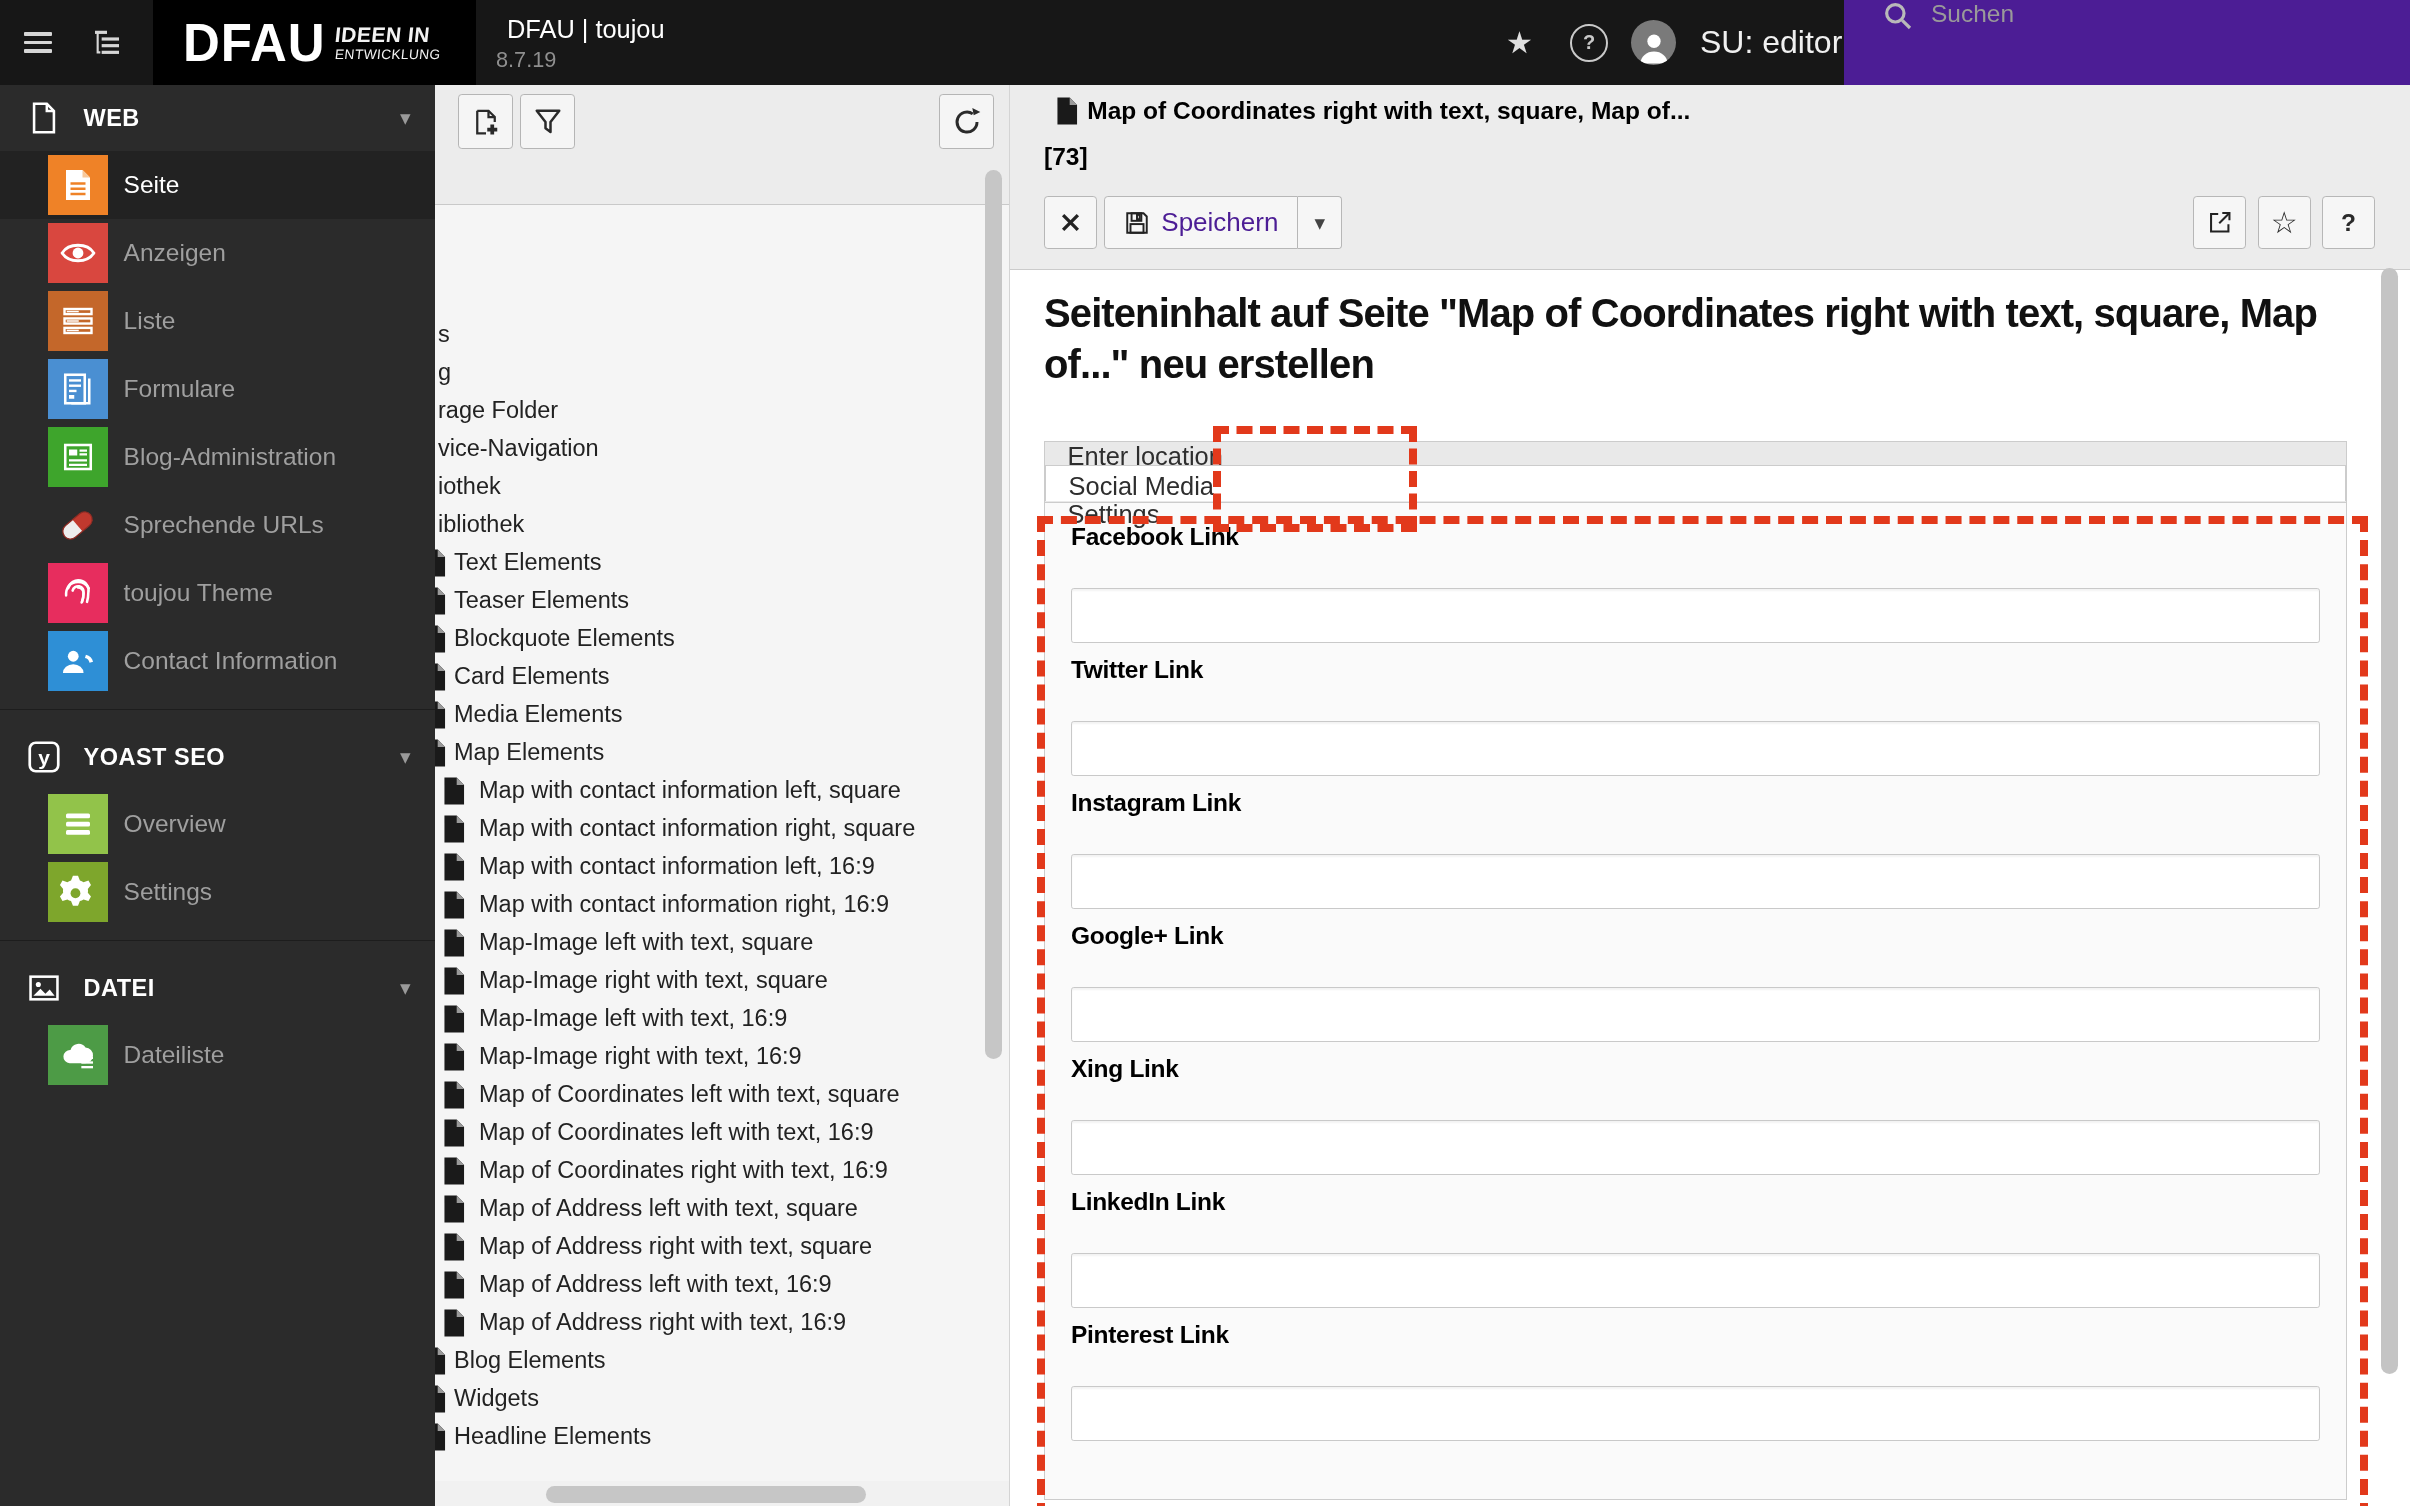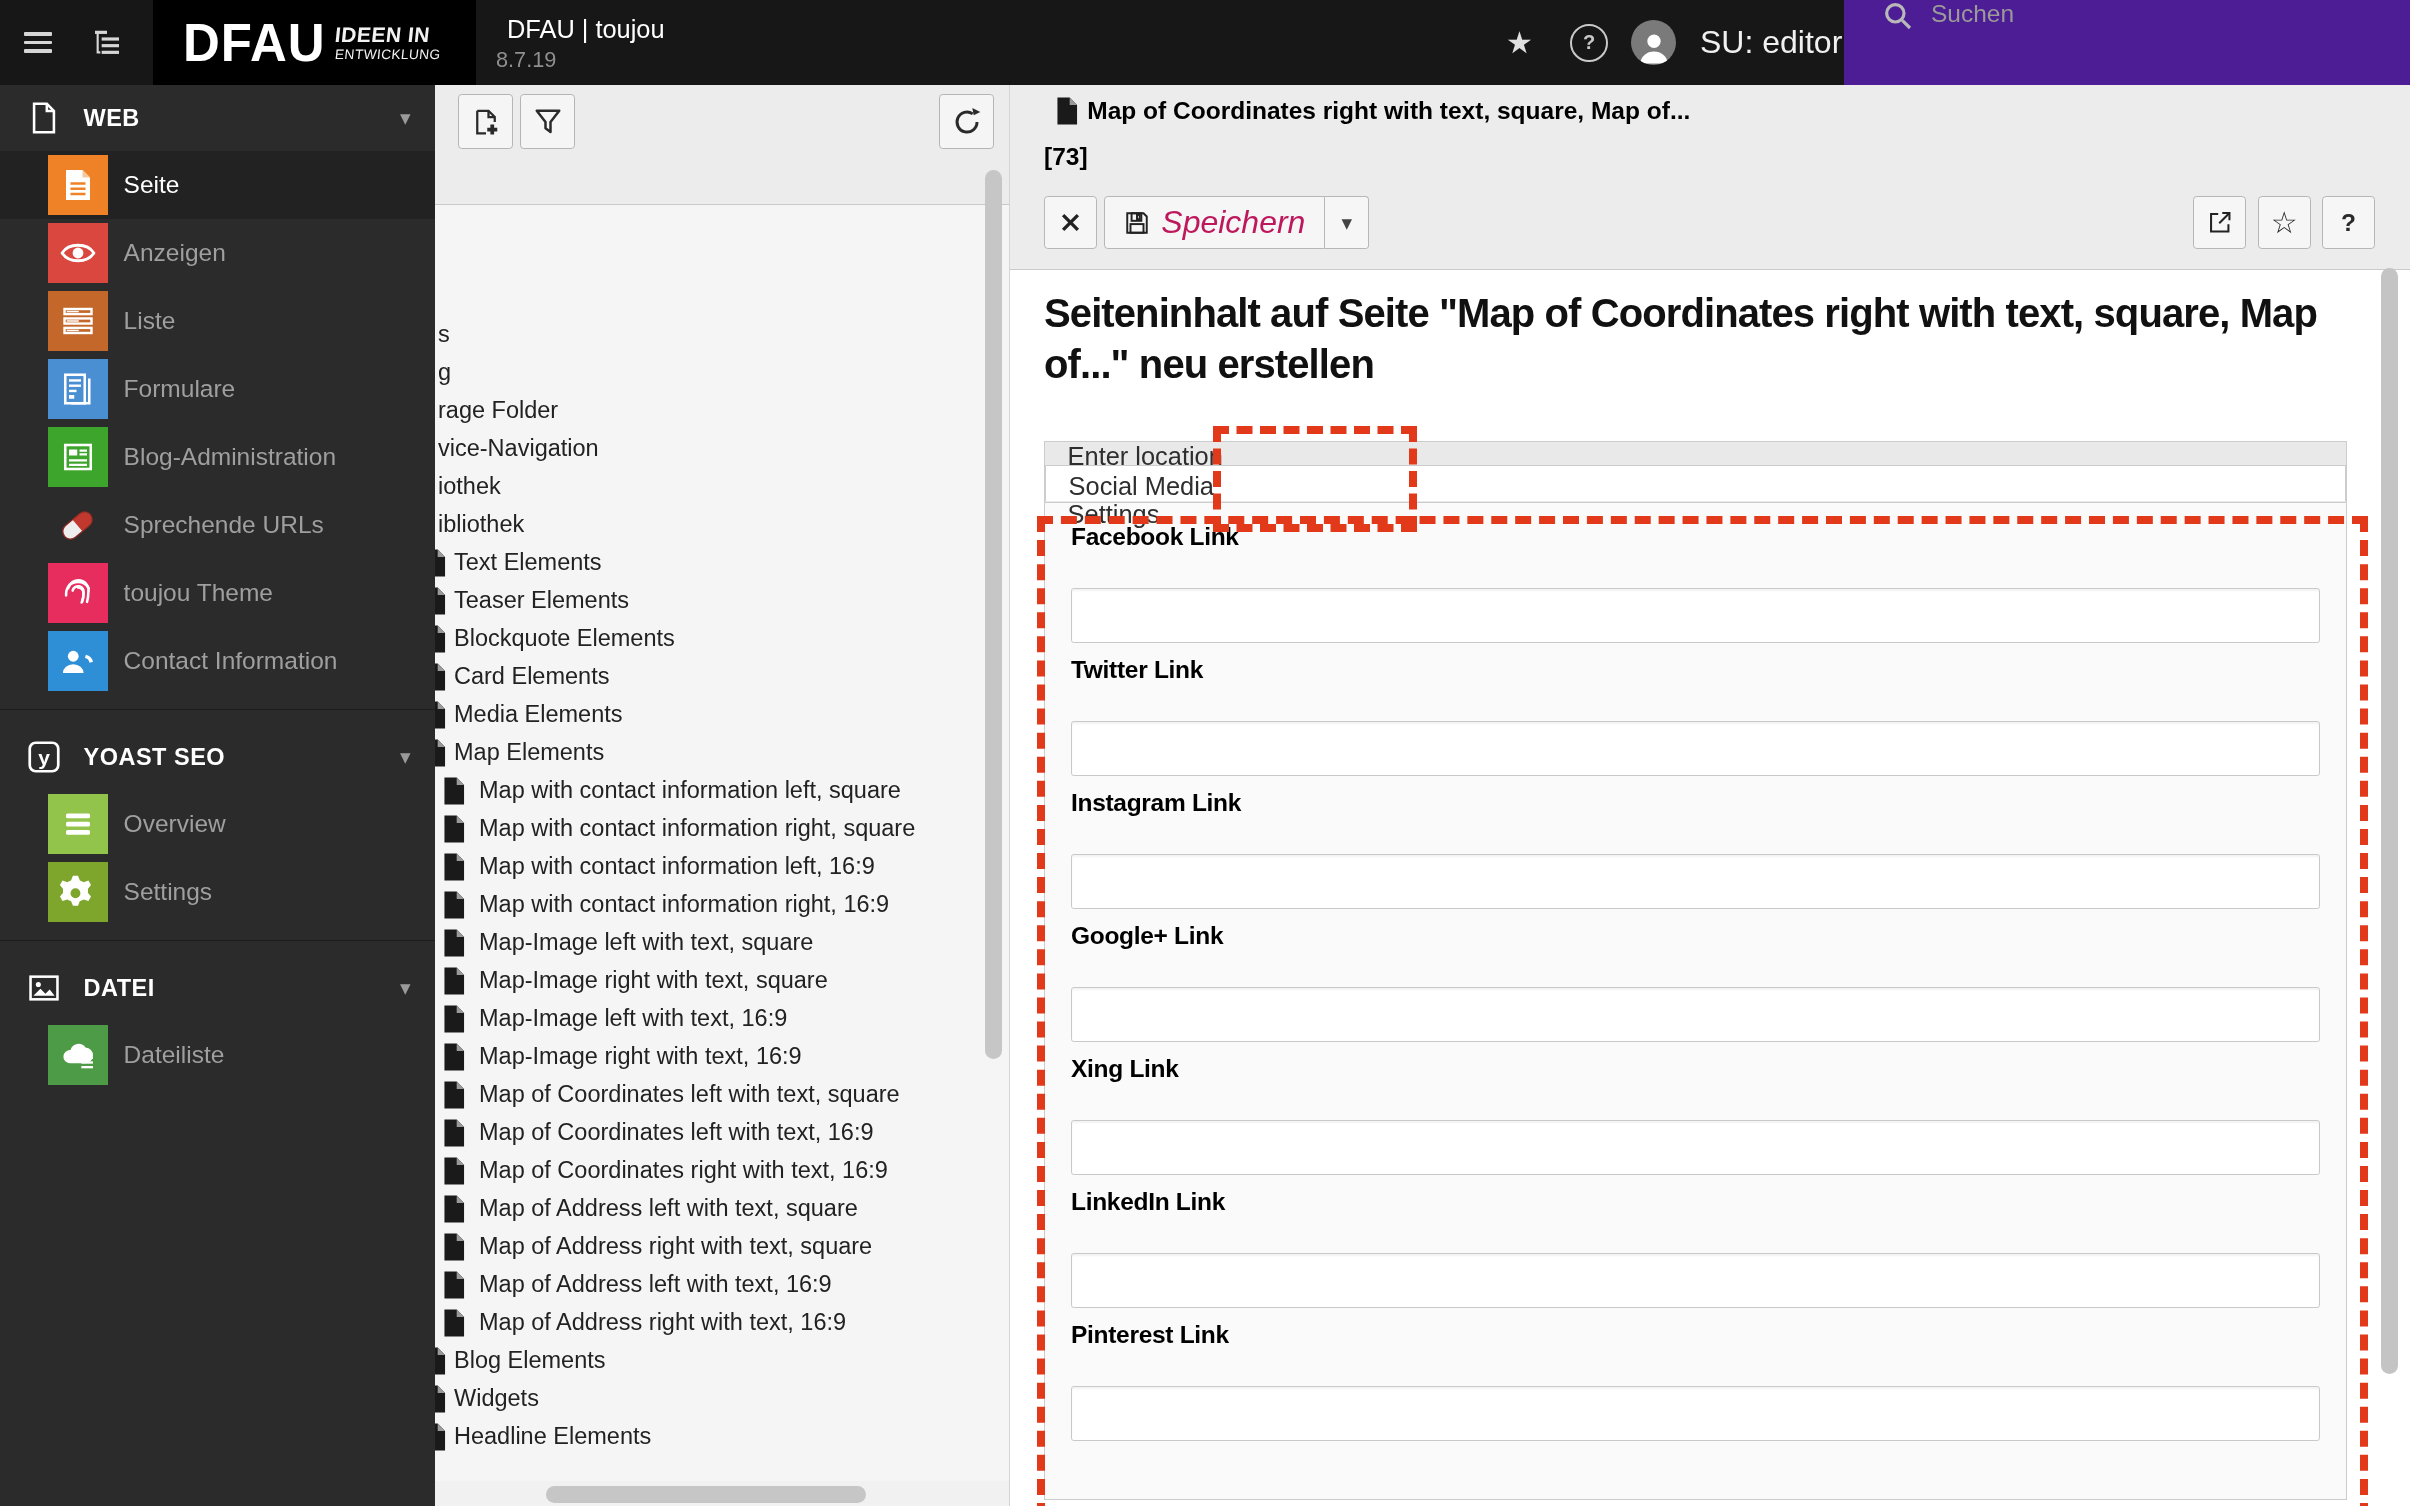--- a/index.html
+++ b/index.html
@@ -69,21 +69,21 @@
   #main{position:absolute;left:1009px;top:85px;width:1401px;height:1422px;background:#fff;border-left:0.9px solid #d4d4d4;z-index:10;}
   #docheader{position:absolute;left:0;top:0;width:100%;height:184px;background:#ececec;border-bottom:0.9px solid #cbcbcb;}
   #breadcrumb{position:absolute;left:34px;top:11.3px;font-size:24.5px;color:#333;display:flex;align-items:center;}
   #breadcrumb .bold{font-weight:bold;color:#000;margin-left:7.5px;}
   #breadcrumb .picon{margin-left:11.3px;}
   #breadcrumb-id{position:absolute;left:34px;top:58px;font-size:24.5px;font-weight:bold;color:#000;}
   .hbtn{background:#f6f6f6;border:0.9px solid #b7b7b7;border-radius:3.8px;height:51px;display:flex;align-items:center;justify-content:center;cursor:pointer;}
   #close-btn{position:absolute;left:34px;top:111px;width:51px;}
   #save-group{position:absolute;left:94px;top:111px;display:flex;}
   #save-btn{border-radius:3.8px 0 0 3.8px;padding:0 19px;}
-  #save-btn .slabel{font-size:32px;color:#be185d;margin-left:11.3px;font-style:italic;}
+  #save-btn .slabel{font-size:26px;color:#4c1d95;margin-left:11.3px;}
   #save-caret{border-radius:0 3.8px 3.8px 0;border-left:none;width:43px;color:#444;font-size:21px;}
   #right-btns{position:absolute;right:36px;top:111px;display:flex;gap:11.3px;}
   #right-btns .hbtn{width:51px;font-size:24.5px;font-weight:bold;color:#2a2a2a;}
   #page-heading{position:absolute;left:34px;top:203px;width:1281px;font-size:40px;line-height:51px;font-weight:bold;
       color:#111;letter-spacing:-0.9px;}
   #tabwrap{position:absolute;left:34px;top:356px;width:1303px;bottom:7.5px;}
   #tab-strip{display:flex;background:#e9e9e9;border:0.9px solid #ccc;border-bottom:0.9px solid #ccc;height:60px;align-items:stretch;position:relative;z-index:2;flex-direction:column;}
   .tab{padding:0 22.6px;font-size:25.4px;color:#2e2e2e;display:flex;align-items:center;cursor:pointer;}
   .tab.active{background:#fff;border:0.9px solid #ccc;border-bottom:none;margin:-5.6px 0 -0.9px 0;position:relative;z-index:3;padding-top:5.6px;}
   #tab-body{position:absolute;left:0;top:61px;right:0;bottom:0;background:#fafafa;border:0.9px solid #ccc;border-top:none;padding:21px 26px 0 26px;box-sizing:border-box;overflow:hidden;}

